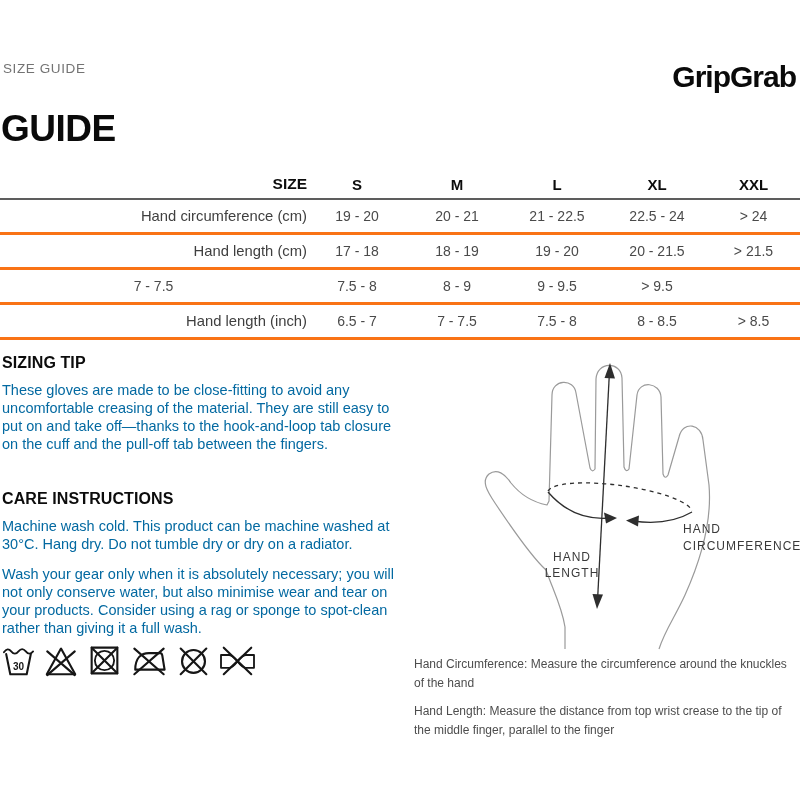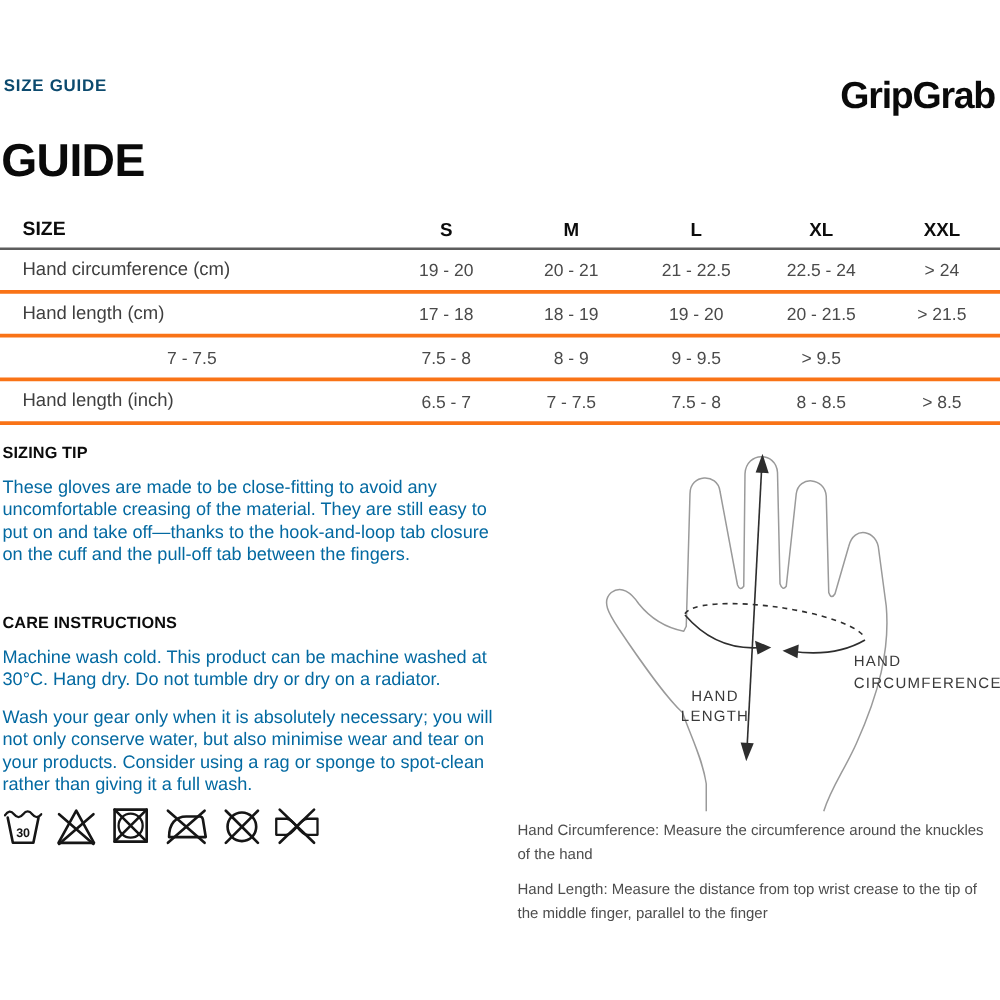--- a/index.html
+++ b/index.html
@@ -3,41 +3,41 @@
 <meta charset="utf-8">
 <style>
   * { margin:0; padding:0; box-sizing:border-box; }
   html,body { background:#ffffff; }
   .page {
     position:relative; width:800px; height:800px; background:#ffffff;
     font-family:"Liberation Sans", sans-serif; color:#1a1a1a; overflow:hidden;
   }
   .kicker {
     position:absolute; left:3px; top:61px;
-    font-size:13.5px; font-weight:700; letter-spacing:0.6px; color:#0c4a6e;
+    font-size:13.5px; font-weight:400; letter-spacing:0.6px; color:#737373;
   }
   .brand {
     position:absolute; right:4px; top:60px;
     font-size:30px; font-weight:800; letter-spacing:-1px; color:#0a0a0a;
   }
   .title {
     position:absolute; left:1px; top:108px;
     font-size:37px; font-weight:800; letter-spacing:-0.5px; color:#0a0a0a;
   }
   
   .size-table { position:absolute; left:0; top:170px; width:800px; }
   .trow { display:grid; grid-template-columns:307px 100px 100px 100px 100px 93px; align-items:center; }
   .trow.head { height:30px; border-bottom:2px solid #5d5d5d; }
   .trow.data { height:35px; border-bottom:3px solid #f97316; }
   .tcell { text-align:center; font-size:14px; color:#4a4a4a; }
-  .tcell.first { text-align:left; padding-left:2px; font-size:14.8px; color:#3f3f3f;margin-left:16px; }
+  .tcell.first { text-align:right; padding-left:2px; font-size:14.8px; color:#3f3f3f;margin-left:16px; }
   .trow.head .tcell { font-weight:bold; color:#0c0c0c; font-size:15px; }
   .trow.head .tcell.first { font-size:15.5px; }
   
-  .h2 { position:absolute; left:2px; font-size:13px; font-weight:800; color:#0c0c0c; letter-spacing:0.1px; }
+  .h2 { position:absolute; left:2px; font-size:16px; font-weight:800; color:#0c0c0c; letter-spacing:0.1px; }
   .para { position:absolute; left:2px; width:404px; font-size:14.5px; line-height:18px; color:#0369a1; }
   #sizing-tip-heading { top:354px; }
   #sizing-tip-body { top:381px; }
   #care-heading { top:490px; }
   #care-para-1 { top:517px; }
   #care-para-2 { top:565px; }
   .care-icons { position:absolute; left:3px; top:644px; display:flex; gap:9px; align-items:flex-start; }
   .care-icons svg { display:block; }
   .care-icons .stroke { fill:none; stroke:#161616; stroke-width:2.3; stroke-linecap:round; stroke-linejoin:round; }
   .care-icons .thin { stroke-width:2; }

